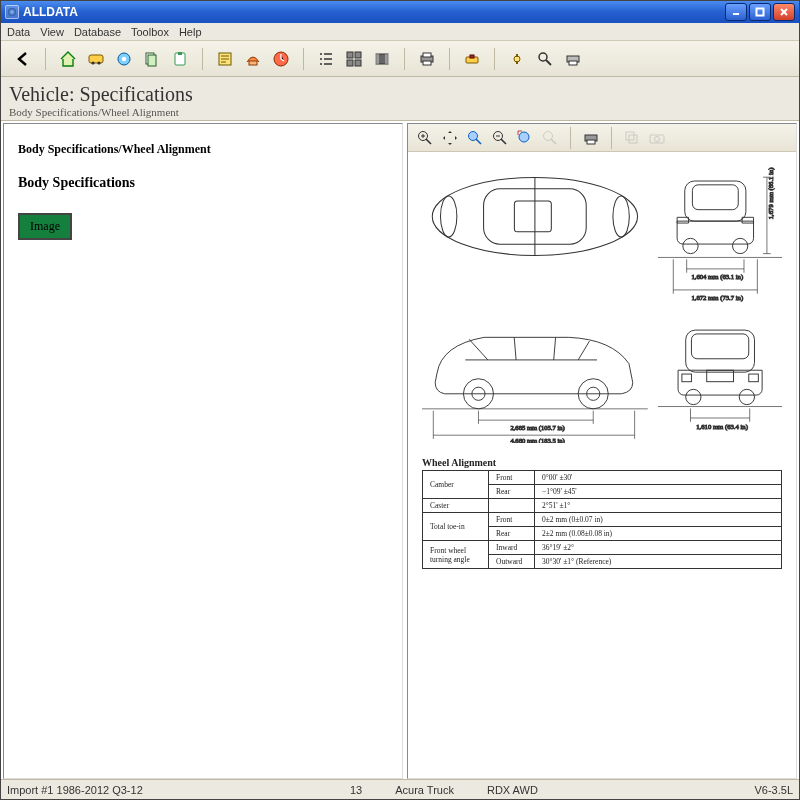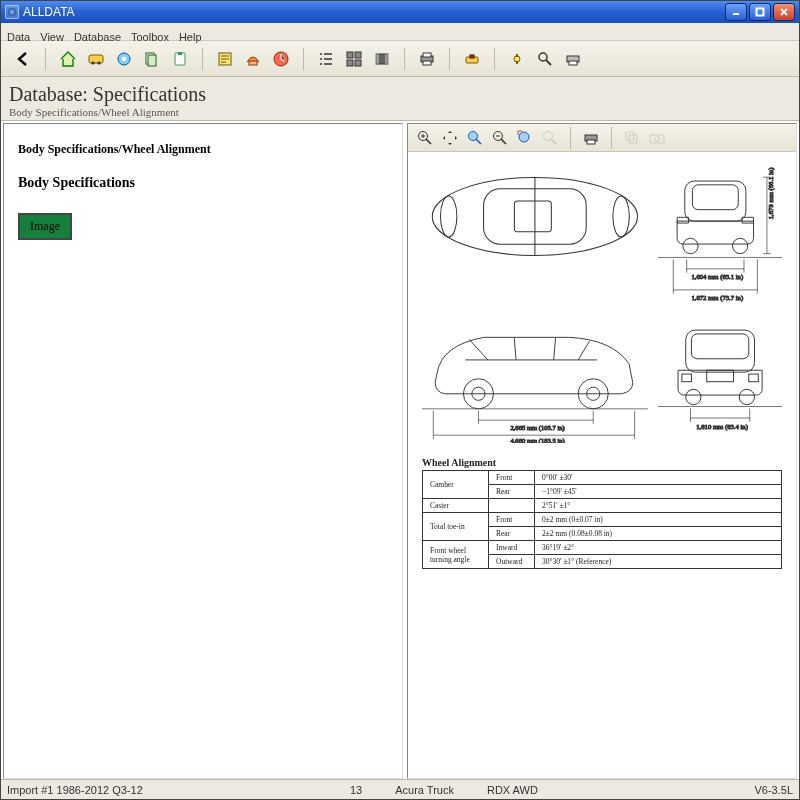--- a/index.html
+++ b/index.html
@@ -3,35 +3,35 @@
 <meta charset="utf-8">
 <style>
   * { box-sizing: border-box; }
   html, body { margin:0; padding:0; font-family:"Tahoma",sans-serif; font-size:11px; }
   body { background:#fff; width:800px; height:800px; overflow:hidden; border:1px solid #444; position:relative; }
 
   
   .titlebar {
     height:22px;
     background:linear-gradient(to bottom,#4a8cf0 0%, #2560d0 50%, #1a50c0 100%);
-    display:flex; align-items:center; color:#fff; font-weight:normal; padding:0 4px;
+    display:flex; align-items:center; color:#fff; font-weight:bold; padding:0 4px;
     font-size:12px;
   }
   .titlebar .app-icon { width:14px; height:14px; background:#fff3; border:1px solid #fff8; margin-right:4px; border-radius:2px; position:relative; }
   .titlebar .app-icon::after { content:""; position:absolute; inset:2px; background:radial-gradient(circle,#8ec1ff,#002b7a); border-radius:50%; }
   .titlebar .spacer { flex:1; }
   .winbtn { width:22px; height:18px; margin-left:2px; border:1px solid #0a2a70; border-radius:3px;
     display:flex; align-items:center; justify-content:center; font-size:10px; color:#fff;
     background:linear-gradient(to bottom,#6aa0ff,#2a60d0); }
   .winbtn.close { background:linear-gradient(to bottom,#ff8a6a,#d0402a); }
   .winbtn svg { width:10px; height:10px; stroke:#fff; stroke-width:2; fill:none; }
 
   
   .menubar { height:18px; background:#eceae0; border-bottom:1px solid #cfcab8; display:flex;
-    align-items:flex-start; padding:8px 6px; gap:10px; color:#333; }
+    align-items:center; padding:0 6px; gap:10px; color:#333; }
   .menubar span { cursor:default; }
 
   
   .toolbar-main { height:36px; background:linear-gradient(#f5f3e9,#e7e4d6); border-bottom:1px solid #bfb9a4;
     display:flex; align-items:center; padding:0 10px; gap:4px; }
   .tbtn { width:24px; height:24px; display:flex; align-items:center; justify-content:center;
     border-radius:3px; }
   .tsep { width:1px; height:22px; background:#bfb9a4; margin:0 6px; }
   .tbtn svg, .tbtn .glyph { width:18px; height:18px; }
 
@@ -215,21 +215,21 @@
     </div>
   <div class="tbtn">
       <svg viewBox="0 0 18 18">
         <rect x="3" y="6" width="12" height="6" fill="#bbb" stroke="#333"></rect>
         <rect x="5" y="11" width="8" height="4" fill="#fff" stroke="#333"></rect>
       </svg>
     </div>
 </div>
 
 <div class="section-header">
-  <h1>Database: Specifications</h1>
+  <h1>Vehicle: Specifications</h1>
   <div class="crumb">Body Specifications/Wheel Alignment</div>
 </div>
 
 <div class="content">
 
   <div class="left-pane">
     <h3>Body Specifications/Wheel Alignment</h3>
     <div class="sub">Body Specifications</div>
     <div class="image-btn">Image</div>
   </div>

